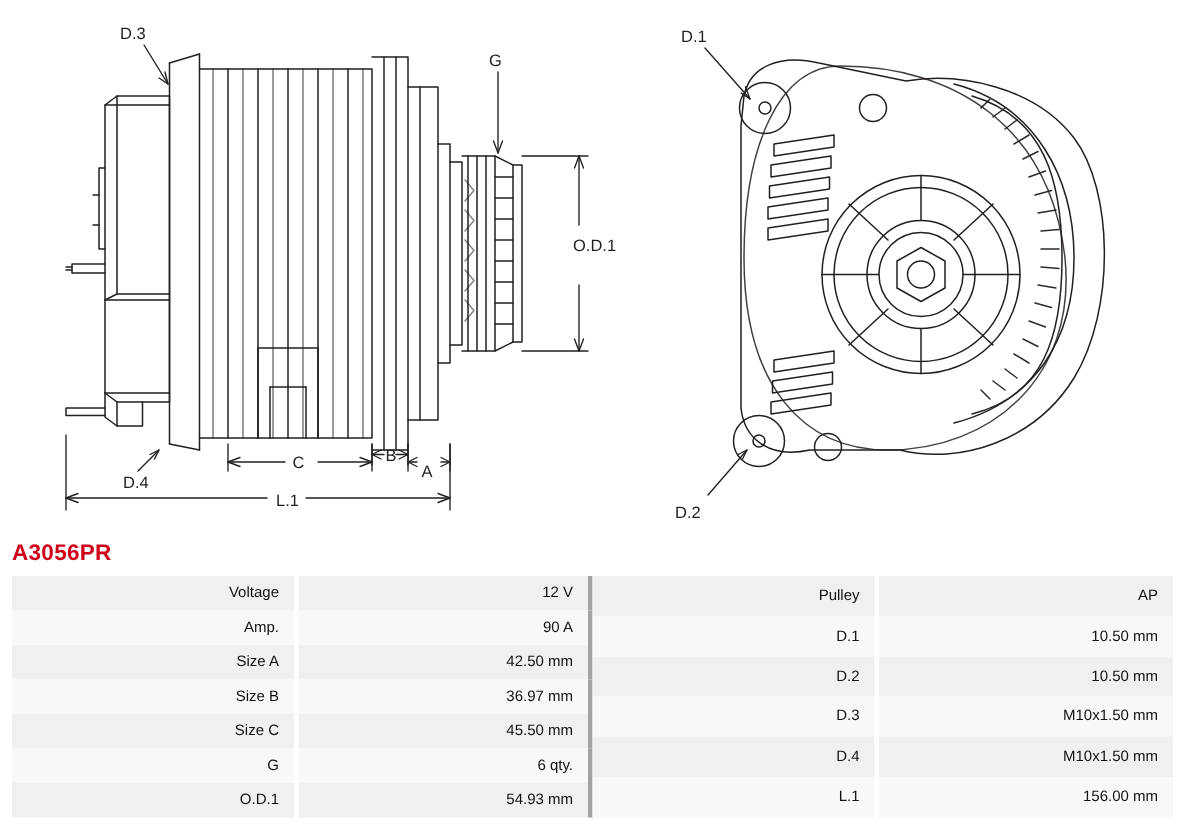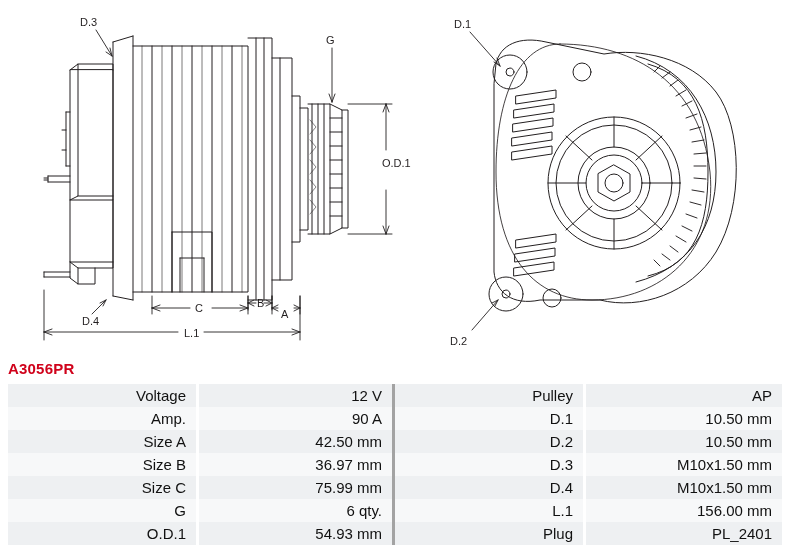--- a/index.html
+++ b/index.html
@@ -49,21 +49,21 @@
     position: absolute;
     left: 8px;
     top: 384px;
     width: 774px;
     display: flex;
     gap: 0px;
   }
   .spec-table {
     width: 387px;
     border-collapse: collapse;
-    font-size: 15px;
+    font-size: 10px;
   }
   .spec-table td {
     height: 23px;
     padding: 0 10px;
     border: none;
   }
   .spec-table tr.odd td { background: #eef0f2; }
   .spec-table tr.even td { background: #f7f8f9; }
   .spec-table td.label {
     width: 168px;
@@ -301,21 +301,21 @@
         <tr class="odd">
           <td class="label">Size A</td>
           <td class="value">42.50 mm</td>
         </tr>
         <tr class="even">
           <td class="label">Size B</td>
           <td class="value">36.97 mm</td>
         </tr>
         <tr class="odd">
           <td class="label">Size C</td>
-          <td class="value">75.99 mm</td>
+          <td class="value">45.50 mm</td>
         </tr>
         <tr class="even">
           <td class="label">G</td>
           <td class="value">6 qty.</td>
         </tr>
         <tr class="odd">
           <td class="label">O.D.1</td>
           <td class="value">54.93 mm</td>
         </tr>
       </tbody>
@@ -340,22 +340,18 @@
           <td class="value">M10x1.50 mm</td>
         </tr>
         <tr class="odd">
           <td class="label">D.4</td>
           <td class="value">M10x1.50 mm</td>
         </tr>
         <tr class="even">
           <td class="label">L.1</td>
           <td class="value">156.00 mm</td>
         </tr>
-        <tr class="odd">
-          <td class="label">Plug</td>
-          <td class="value">PL_2401</td>
-        </tr>
       </tbody>
     </table>
 
   </div>
 
 </div>
 
 </body></html>

